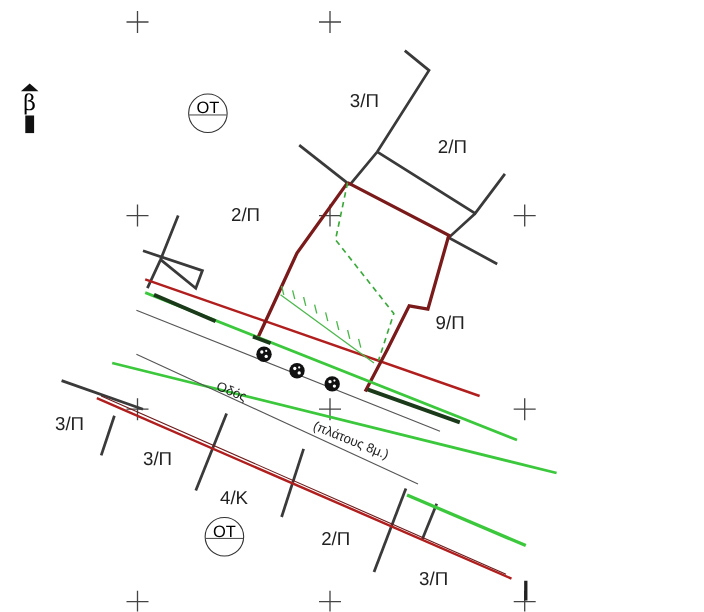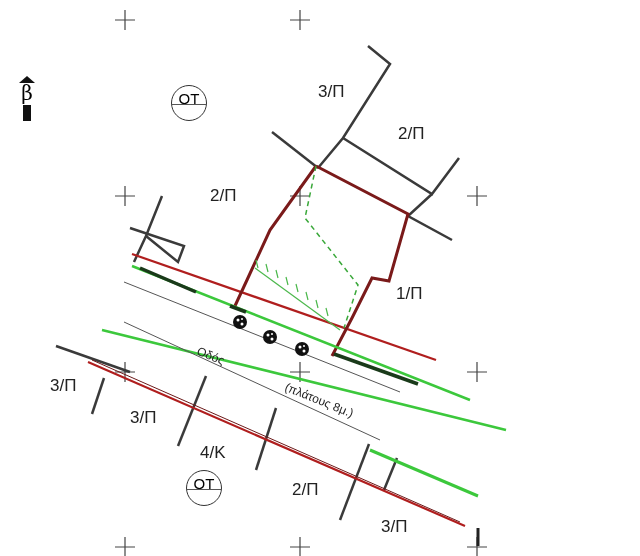--- a/index.html
+++ b/index.html
@@ -107,21 +107,21 @@
 
 <div class="north">
   <div class="arrow"></div>
   <div class="beta">β</div>
   <div class="block"></div>
 </div>
 
 <div class="lbl" style="left:318px;top:82px">3/Π</div>
 <div class="lbl" style="left:398px;top:124px">2/Π</div>
 <div class="lbl" style="left:210px;top:186px">2/Π</div>
-<div class="lbl" style="left:396px;top:284px">1/Π</div>
+<div class="lbl" style="left:396px;top:284px">9/Π</div>
 <div class="lbl" style="left:50px;top:376px">3/Π</div>
 <div class="lbl" style="left:130px;top:408px">3/Π</div>
 <div class="lbl" style="left:200px;top:443px">4/K</div>
 <div class="lbl" style="left:292px;top:480px">2/Π</div>
 <div class="lbl" style="left:381px;top:517px">3/Π</div>
 
 <div class="ot" style="left:171px;top:85px">
   <span>OT</span>
   <div class="bar"></div>
 </div>

